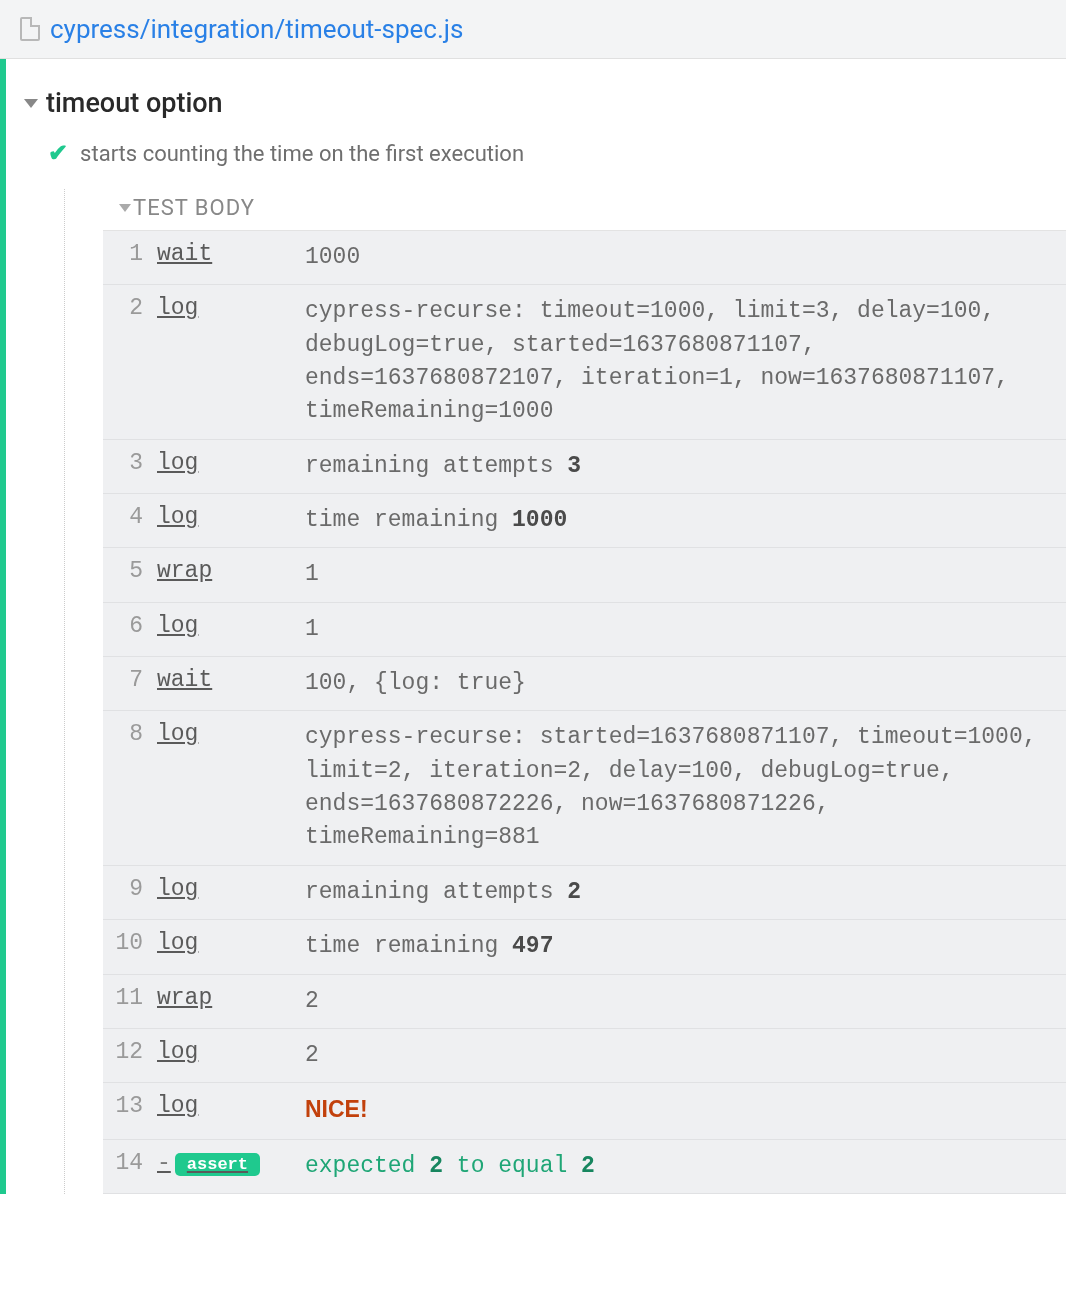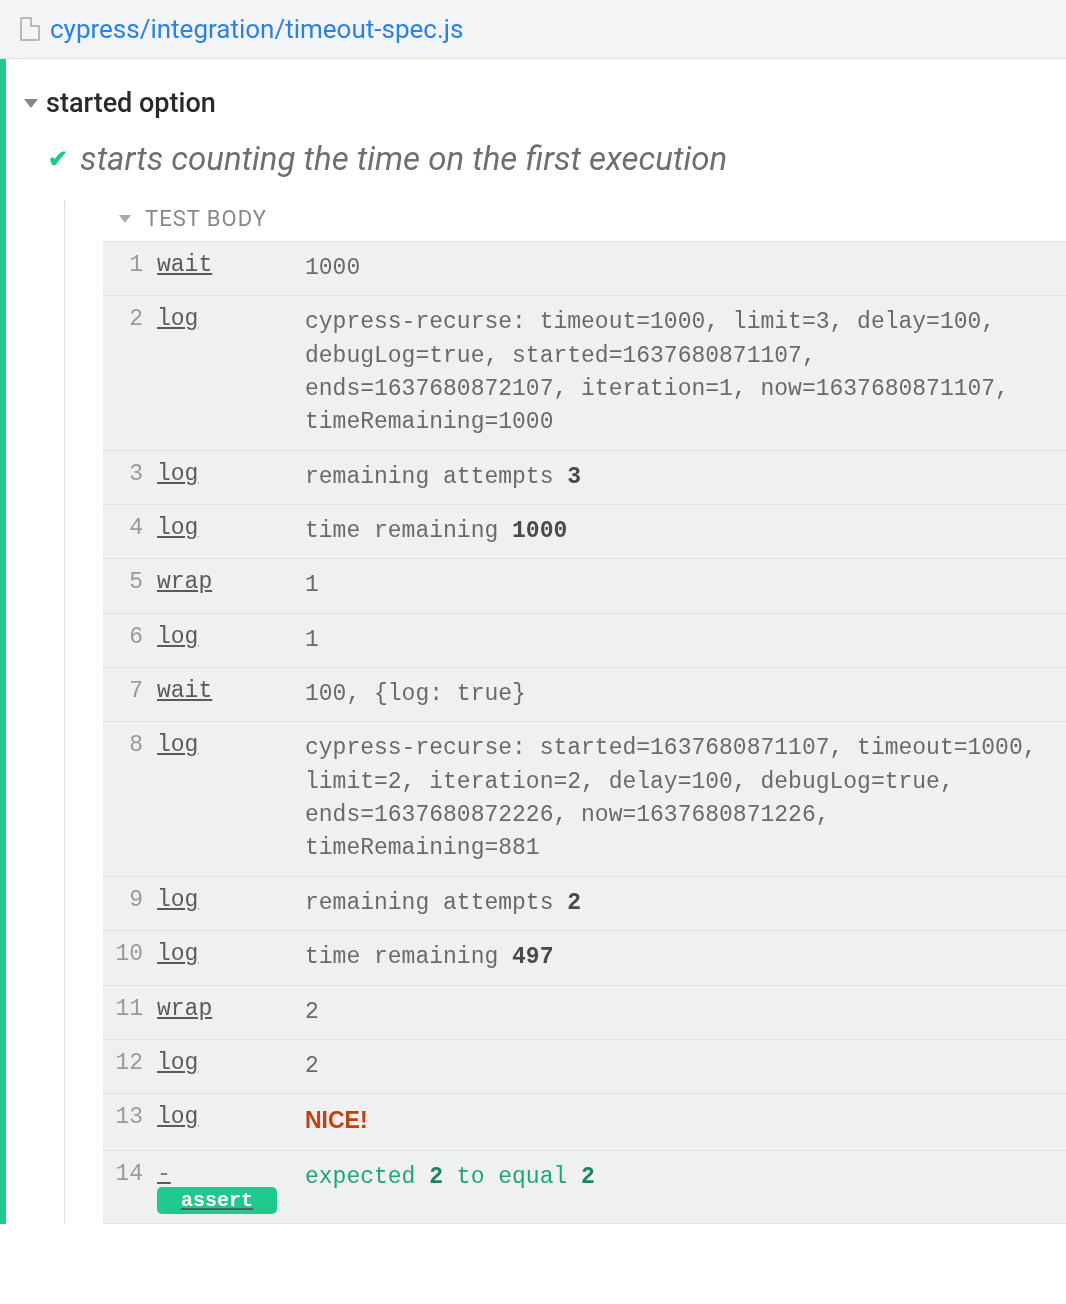--- a/index.html
+++ b/index.html
@@ -59,30 +59,30 @@
       font-weight: 500;
       color: #2a2a2a;
     }
     .test-row {
       display: flex;
       align-items: center;
       gap: 12px;
       padding: 4px 0 22px 24px;
     }
     .check-icon { color: #1fc98e; font-size: 24px; font-weight: bold; }
-    .test-title { font-size: 33px; color: #6f6f6f; font-style: italic; }
+    .test-title { font-size: 22px; color: #6f6f6f; }
     .test-body-wrap {
       margin-left: 40px;
       border-left: 1px dotted #ccc;
       padding-left: 38px;
     }
     .test-body-header {
       display: flex;
       align-items: center;
-      gap: 14px;
+      gap: 2px;
       padding: 6px 0 10px 16px;
     }
     .caret-small {
       width: 0; height: 0;
       border-left: 6px solid transparent;
       border-right: 6px solid transparent;
       border-top: 8px solid #aaa;
     }
     .test-body-label {
       font-size: 22px;
@@ -118,42 +118,42 @@
       padding: 10px 18px 10px 6px;
       color: #6a6a6a;
       line-height: 1.45;
       word-break: break-word;
     }
     .cmd-msg .bold { font-weight: 700; color: #4a4a4a; }
     .cmd-msg .nice { font-weight: 700; color: #c2410c; font-family: -apple-system, sans-serif; }
     .assert-badge {
       background: #1fc98e;
       color: #fff;
-      padding: 2px 24px;
+      padding: 2px 12px;
       border-radius: 5px;
-      font-size: 20px;
+      font-size: 17px;
       font-weight: 600;
       text-align: center;
     }
     .assert-msg { color: #1fa676; }
     .assert-msg .bold { color: #17865f; font-weight: 700; }
   </style>
 </head>
 <body>
 
 <div class="file-header">
   <span class="file-icon"></span>
   <span class="file-path">cypress/integration/timeout-spec.js</span>
 </div>
 
 <div class="content">
 
   <div class="suite-row">
     <span class="caret"></span>
-    <span class="suite-title">started option</span>
+    <span class="suite-title">timeout option</span>
   </div>
 
   <div class="test-row">
     <span class="check-icon">✔</span>
     <span class="test-title">starts counting the time on the first execution</span>
   </div>
 
   <div class="test-body-wrap">
     <div class="test-body-header">
       <span class="caret-small"></span>

